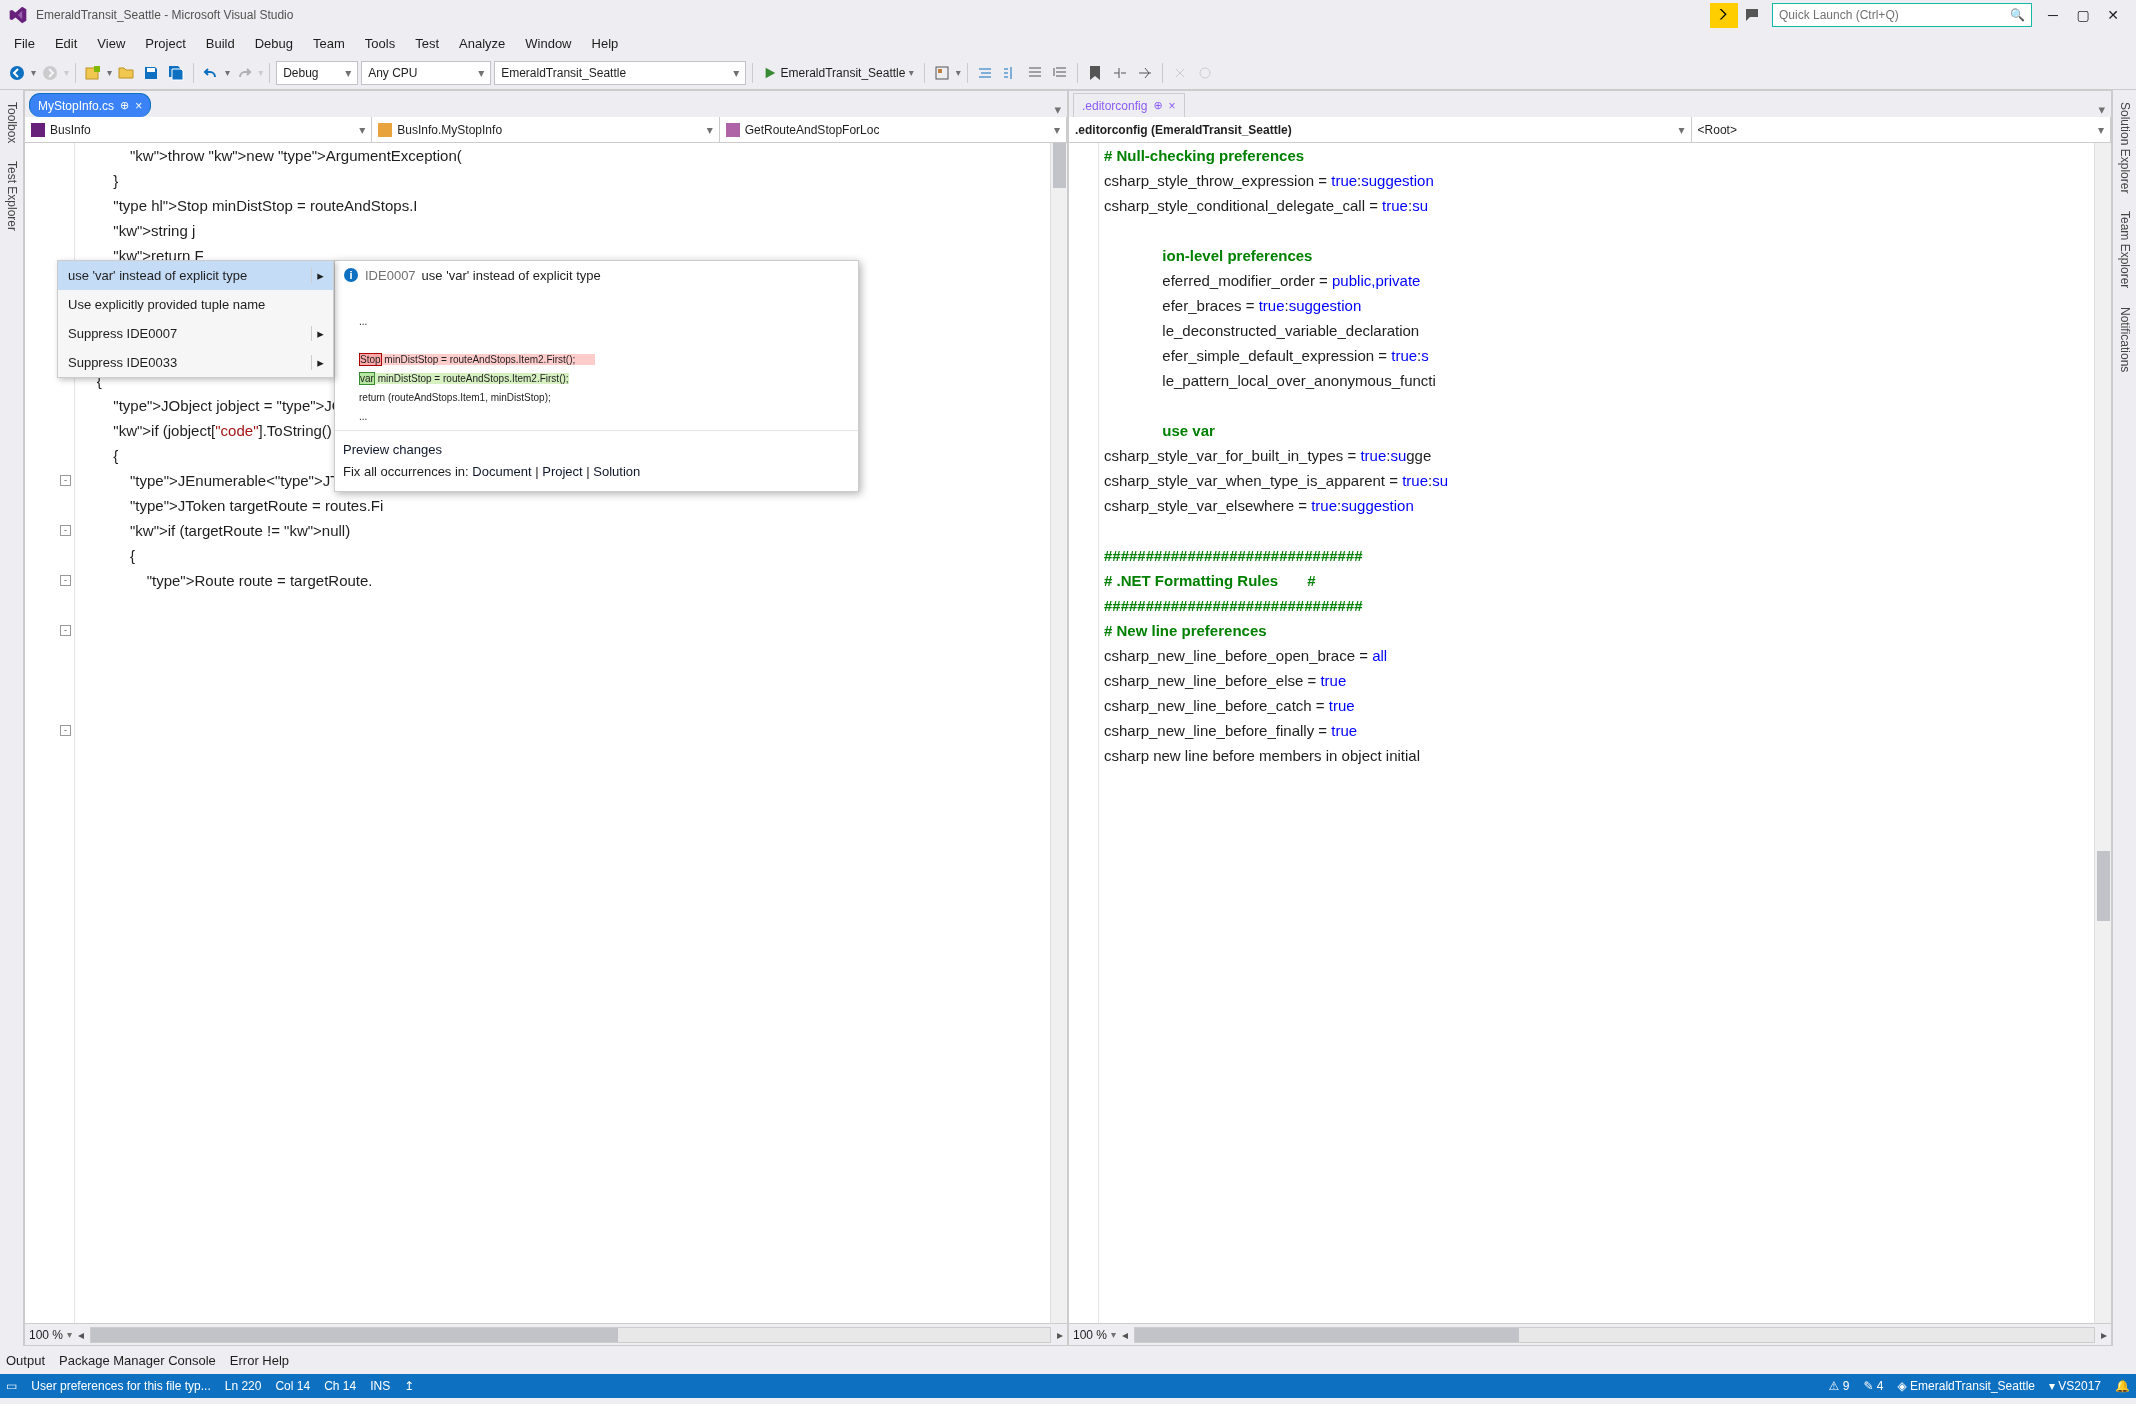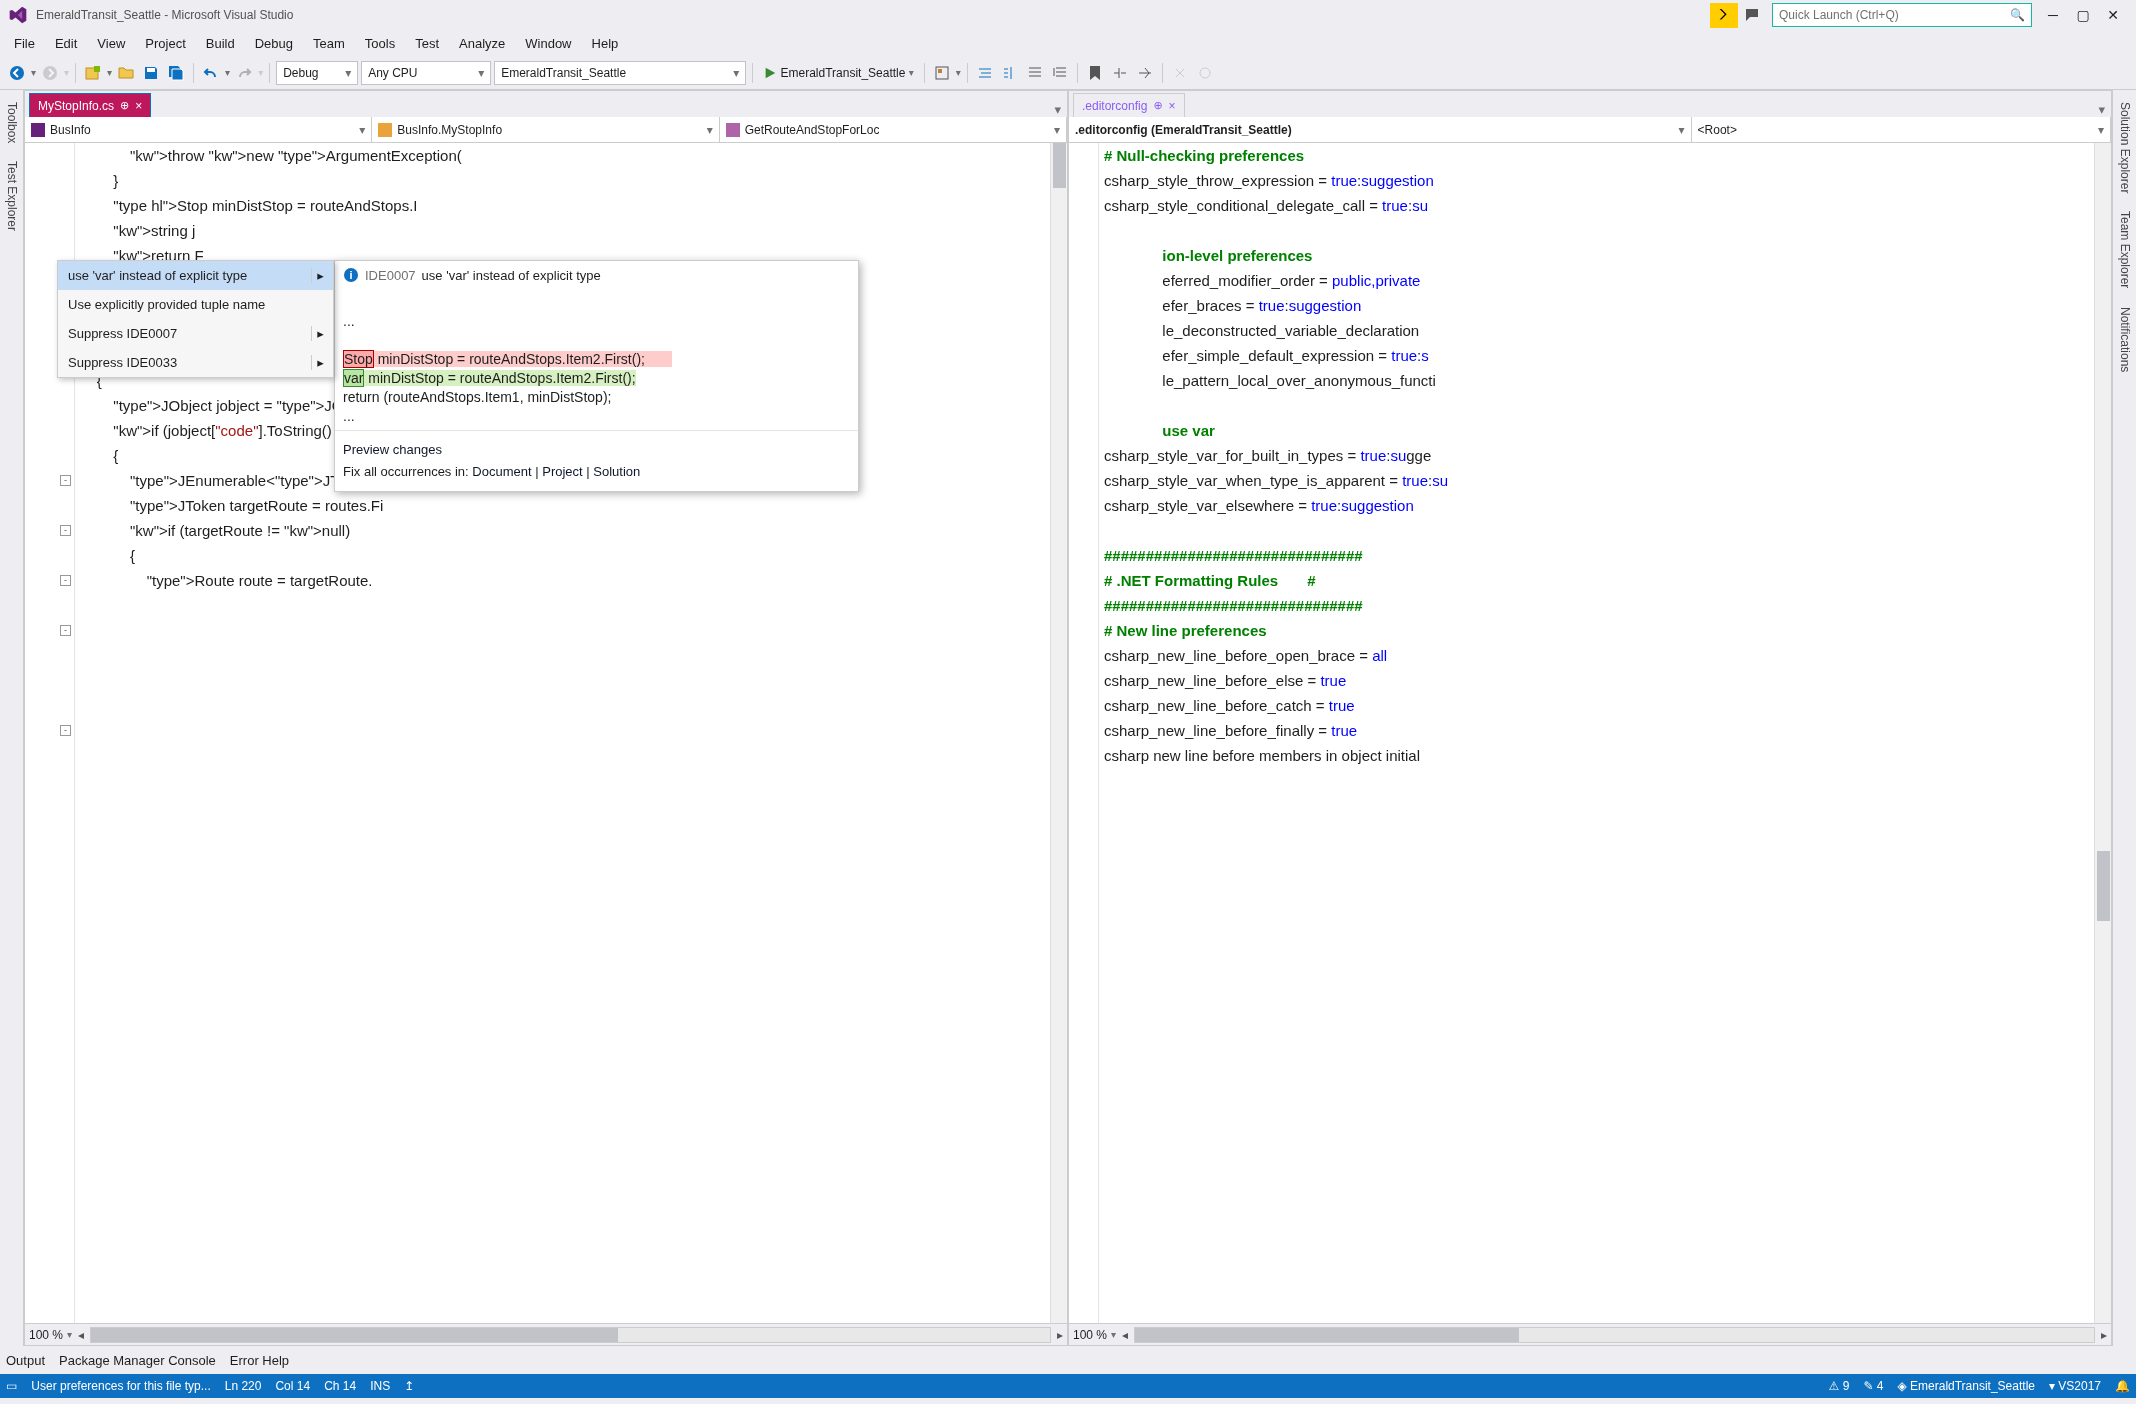--- a/index.html
+++ b/index.html
@@ -20,21 +20,21 @@
 .toolbar .combo .chev { margin-left:auto; padding-left:6px; color:#717171; }
 .toolbar .start { display:flex; align-items:center; color:#1e1e1e; font-size:12px; padding:0 4px; height:24px; }
 .main { display:flex; height:calc(100% - 148px); }
 .side-tab { width:24px; background:#eeeef2; border-right:1px solid #ccc; display:flex; flex-direction:column; align-items:center; padding-top:6px; }
 .side-tab-right { border-left:1px solid #ccc; border-right:none; }
 .side-tab .vlabel { writing-mode:vertical-rl; font-size:12px; color:#444; padding:6px 0; margin-bottom:6px; }
 .editors { flex:1; display:flex; gap:0; }
 .pane { flex:1; display:flex; flex-direction:column; background:#fff; border:1px solid #ccc; min-width:0; }
 .tabs { height:26px; display:flex; align-items:flex-end; background:#eeeef2; padding-left:4px; }
 .tab { height:24px; display:flex; align-items:center; padding:0 8px; font-size:12px; border:1px solid #ccc; border-bottom:none; margin-right:2px; }
-.tab.active { background:#be185d; color:#fff; border-color:#0e70c0; }
+.tab.active { background:#3b82f6; color:#fff; border-color:#0e70c0;border-radius:11px; }
 .tab.inactive { background:#eeeef2; color:#8b5cf6; }
 .tab .pin { margin-left:6px; font-size:11px; }
 .tab .x { margin-left:6px; }
 .nav { height:26px; display:flex; border-bottom:1px solid #ccc; }
 .nav .combo { flex:1; border-right:1px solid #ccc; display:flex; align-items:center; padding:0 6px; font-size:12px; background:#fff; min-width:0; }
 .nav .combo .chev { margin-left:auto; color:#717171; }
 .nav .icon-sq { width:14px; height:14px; margin-right:5px; flex:0 0 auto; }
 .code { flex:1; position:relative; font-family:Consolas,monospace; font-size:15px; line-height:25px; overflow:hidden; white-space:pre; }
 .gutter { position:absolute; left:0; top:0; width:50px; height:100%; border-right:1px solid #e5e5e5; background:#fff; }
 .code-text { position:absolute; left:55px; top:0; right:18px; }
@@ -49,21 +49,21 @@
 .bottom-tabs { height:28px; display:flex; align-items:center; padding:0 6px; gap:14px; background:#eeeef2; font-size:13px; color:#1e1e1e; }
 .status { height:24px; background:#0e70c0; color:#fff; display:flex; align-items:center; padding:0 6px; font-size:12px; gap:14px; }
 .status .grow { flex:1; }
 .lightbulb-menu { position:absolute; left:57px; top:260px; width:277px; background:#f6f6f6; border:1px solid #ccc; box-shadow:2px 2px 6px rgba(0,0,0,0.25); font-size:13px; z-index:10; }
 .lightbulb-menu .row { padding:7px 10px; display:flex; align-items:center; justify-content:space-between; }
 .lightbulb-menu .row.sel { background:#c5dcf6; }
 .lightbulb-menu .arrow { width:12px; height:100%; display:flex; align-items:center; justify-content:center; border-left:1px solid #ccc; padding-left:6px; }
 .preview { position:absolute; left:334px; top:260px; width:525px; background:#fff; border:1px solid #ccc; box-shadow:2px 2px 8px rgba(0,0,0,0.3); z-index:9; font-size:13px; }
 .preview .hdr { display:flex; align-items:center; padding:6px 8px; gap:6px; }
 .preview .code-id { color:#717171; }
-.preview .body { font-family:Consolas,monospace; font-size:14px; line-height:19px; padding:4px 8px; white-space:pre; }
+.preview .body { font-family:Consolas,monospace; font-size:10px; line-height:19px; padding:4px 24px; white-space:pre; }
 .preview .diff-old { background:#ffcccc; }
 .preview .diff-new { background:#d6f0c2; }
 .preview .footer { padding:8px; border-top:1px solid #e5e5e5; line-height:22px; }
 .preview .link { color:#0f172a; }
 .bulb-btn { position:absolute; left:58px; top:235px; width:34px; height:20px; border:1px solid #ccc; background:#fff; display:flex; align-items:center; justify-content:center; z-index:8; }
 .scrollbar-v { position:absolute; right:0; top:0; width:17px; height:100%; background:#f0f0f0; border-left:1px solid #ddd; }
 .scrollbar-v .th { position:absolute; left:2px; width:13px; background:#c2c3c9; }
 html,body,.app { width:100%; height:100%; }
 </style>
 </head>

